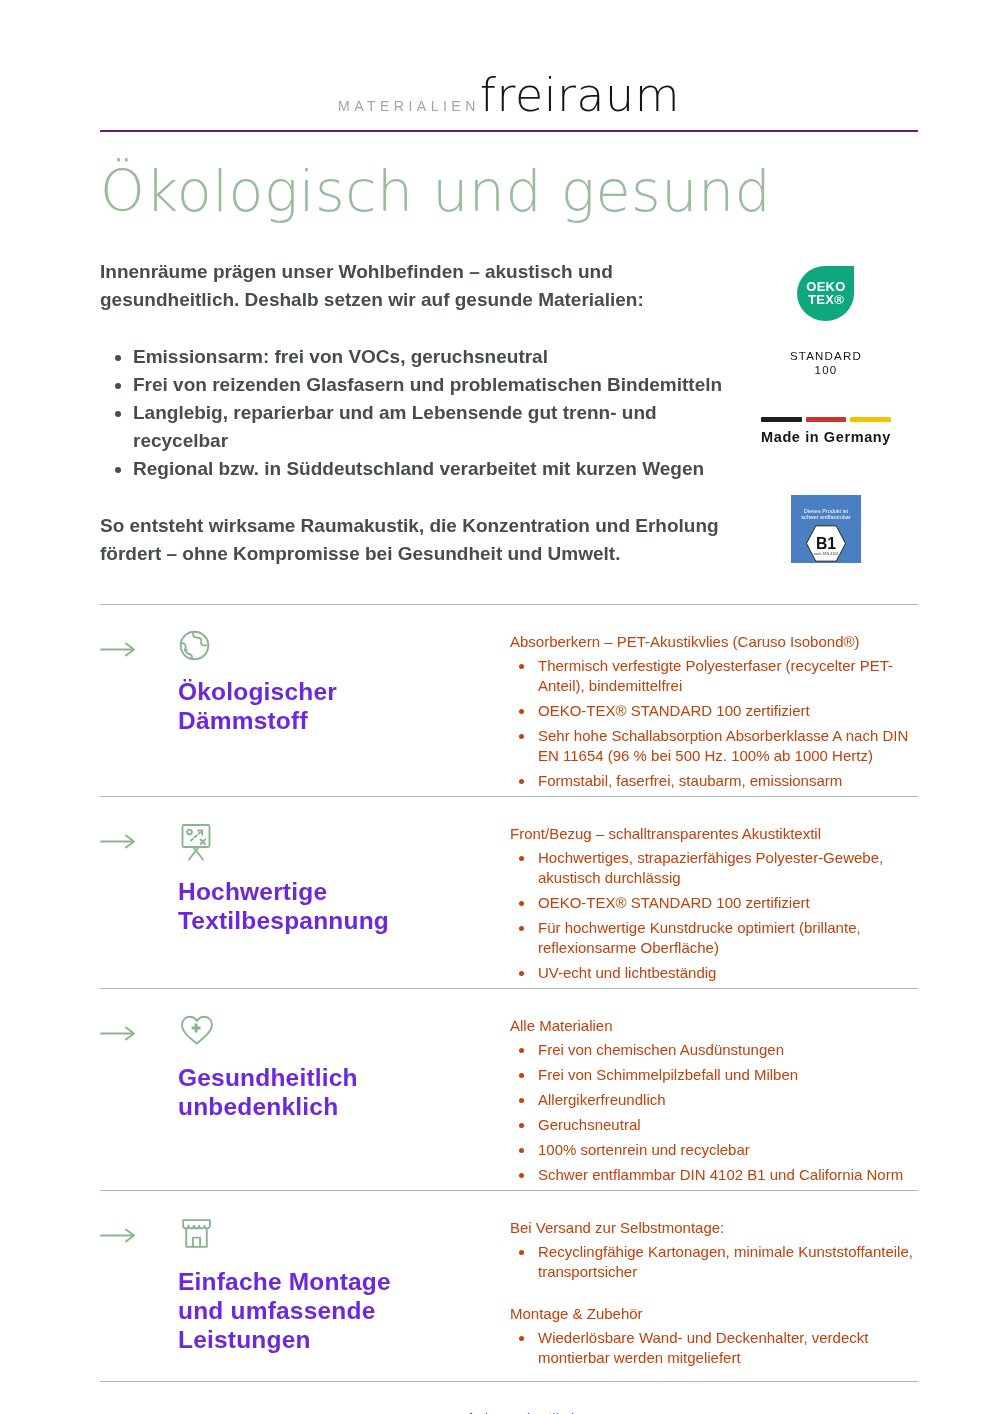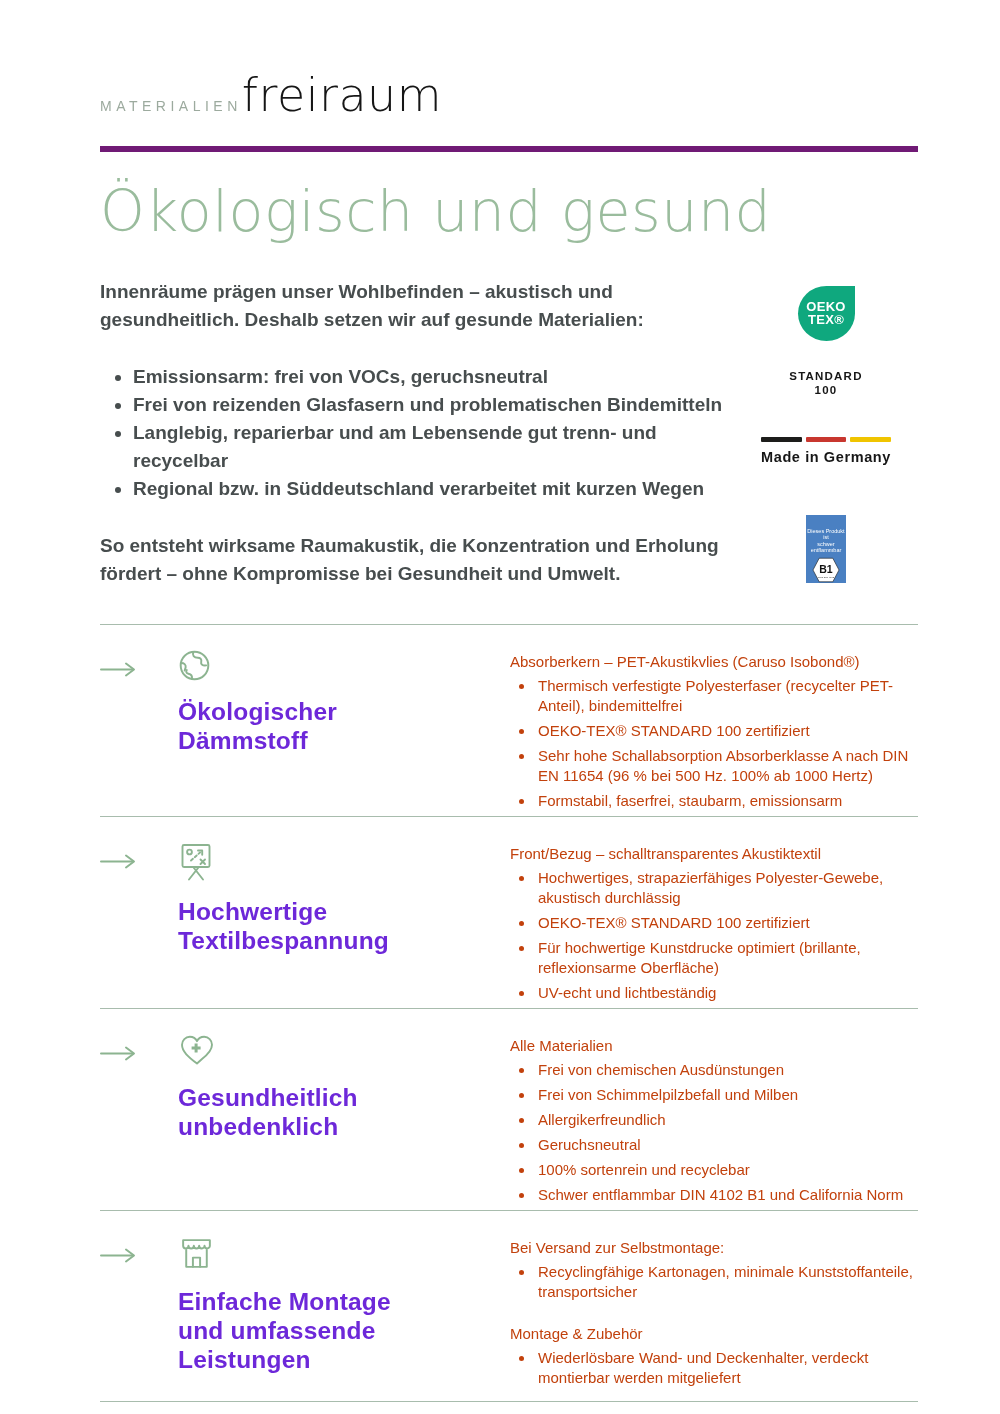--- a/index.html
+++ b/index.html
@@ -5,22 +5,22 @@
   * { margin:0; padding:0; box-sizing:border-box; }
   html,body { background:#ffffff; }
   body {
     width:1000px; height:1414px; overflow:hidden;
     font-family:"Liberation Sans", sans-serif;
     color:#454b4c;
   }
   .content { width:1000px; height:1414px; padding:74px 82px 0 100px; position:relative; }
 
   
-  .header { display:flex; justify-content:flex-start; align-items:flex-end;
-            border-bottom:6px solid #701a75; padding-bottom:28px; }
+  .header { display:flex; justify-content:center; align-items:flex-end;
+            border-bottom:2px solid #701a75; padding-bottom:12px; }
   .eyebrow { font-size:14px; letter-spacing:4.5px; color:#9caa9e; font-weight:500; padding-bottom:4px; }
   .brand { font-family:"DejaVu Sans", sans-serif; font-weight:200; font-size:46px;
            color:#161616; line-height:0.95; letter-spacing:0.5px; }
 
   
   h1.page-title { margin-top:26px; font-size:57px; font-weight:300; color:#9abc9d;
                   font-family:"DejaVu Sans", sans-serif; letter-spacing:0.5px; }
 
   
   .main { display:flex; margin-top:34px; min-height:300px; }
@@ -30,27 +30,27 @@
   .lead-col ul li { margin:0; }
   .lead-col p.outro { margin-top:29px; }
 
   
   .badge-col { margin-left:auto; margin-right:26px; width:132px;
                display:flex; flex-direction:column; align-items:center; }
   .oeko-wrap { margin-top:8px; display:flex; flex-direction:column; align-items:center;gap:21px; }
   .oeko-shape { width:57px; height:55px; border-radius:55% 0 55% 55%;
                 display:flex; flex-direction:column; align-items:center; justify-content:center;
                 color:#ffffff; font-weight:bold; font-size:13px; line-height:13px; letter-spacing:0.3px; }
-  .oeko-caption { margin-top:7px; text-align:center; color:#161616; font-weight:bold;
+  .oeko-caption { margin-top:7px; text-align:center; color:#161616; font-weight:normal;
                   font-size:11.5px; line-height:14px; letter-spacing:1.2px; }
   .mig-wrap { margin-top:40px; display:flex; flex-direction:column; align-items:center; width:132px; }
   .mig-bars { display:flex; gap:4px; width:130px; }
   .mig-bar { height:5px; flex:1; border-radius:1px; }
   .mig-label { margin-top:7px; font-size:14.5px; font-weight:600; color:#161616; letter-spacing:0.6px; white-space:nowrap; }
-  .b1-wrap { margin-top:50px; width:40px; height:68px; padding-top:13px;
+  .b1-wrap { margin-top:50px; width:70px; height:68px; padding-top:13px;
              display:flex; flex-direction:column; align-items:center; }
   .b1-top { color:#ffffff; font-size:5.5px; line-height:6.5px; text-align:center; }
 
   
   .section { display:grid; grid-template-columns:78px 332px 1fr;
              border-top:1.5px solid #a8bcad; padding-top:24px; }
   .sec-1 { margin-top:36px; min-height:182px; }
   .sec-2 { min-height:166px; }
   .sec-3 { min-height:181px; }
   .sec-4 { min-height:191px; }

